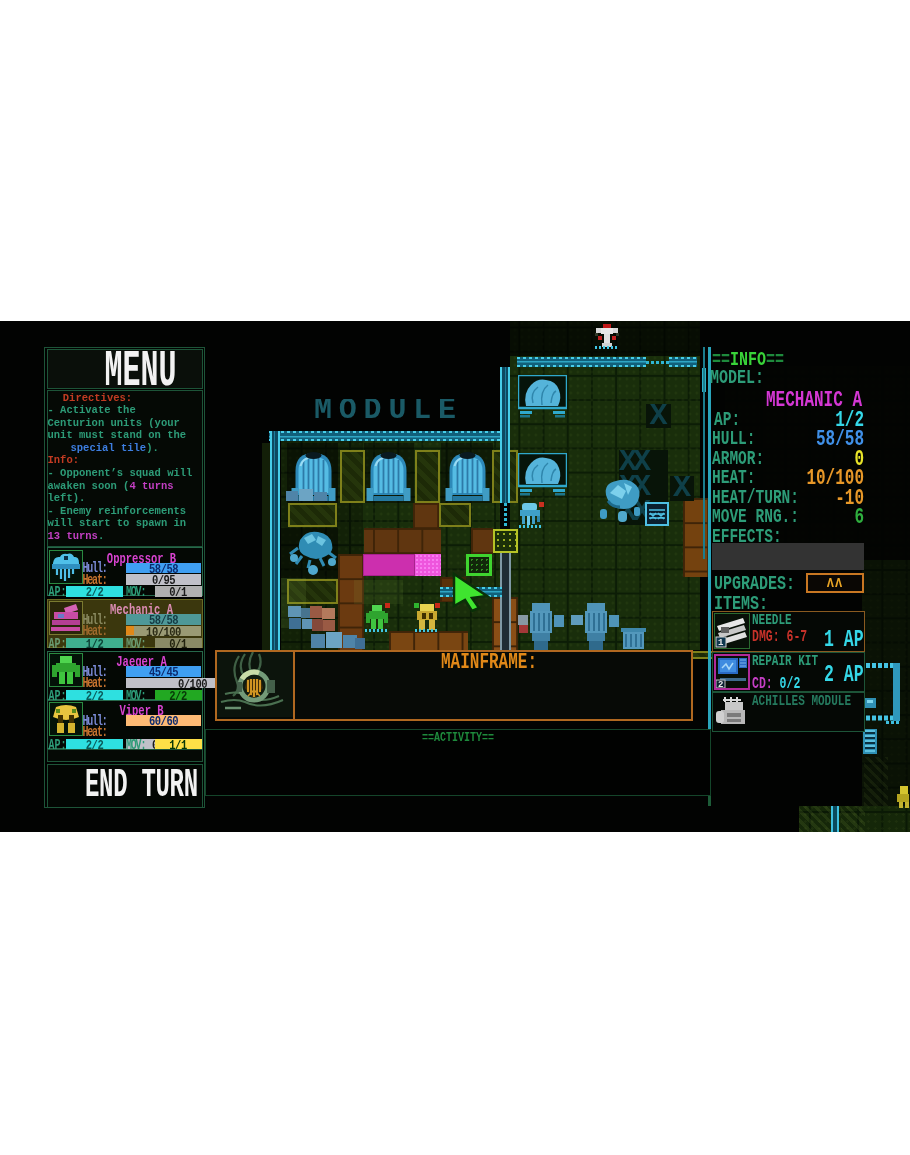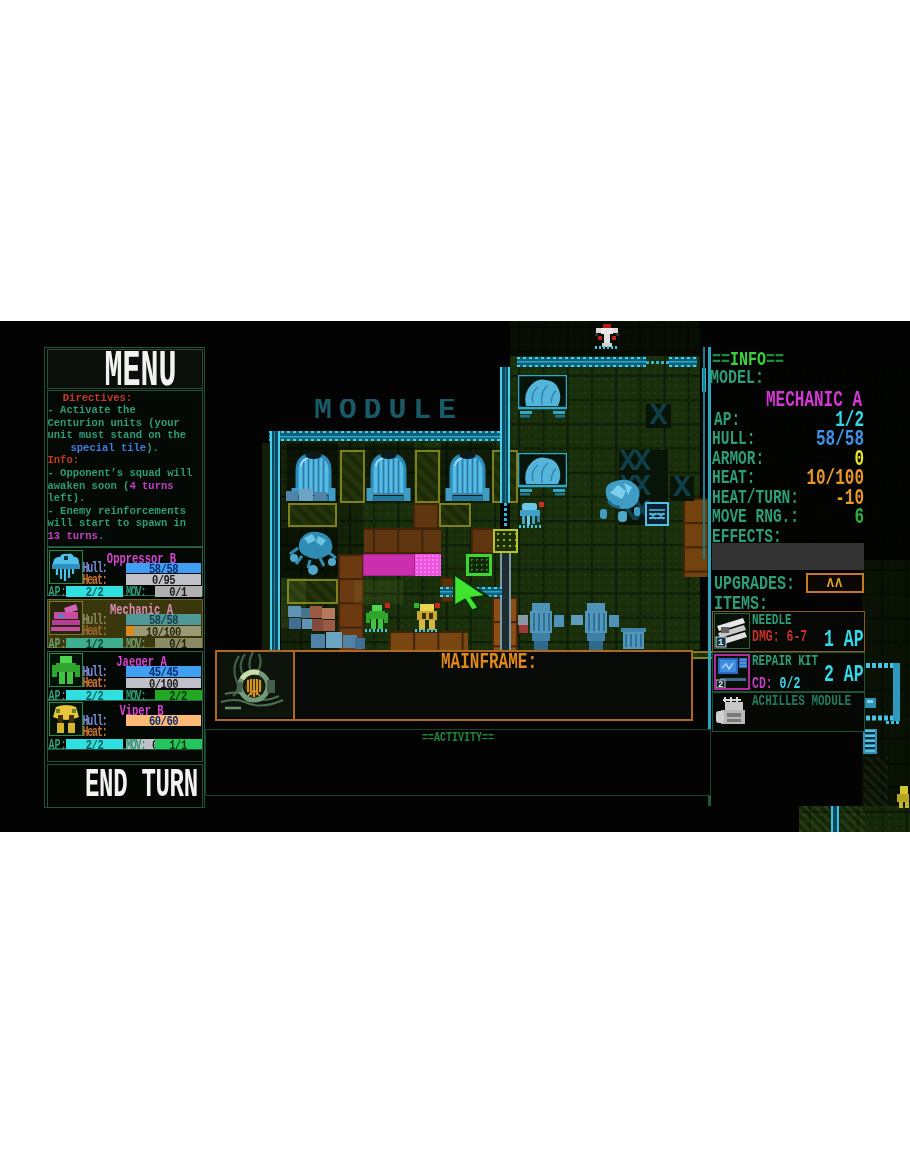--- a/index.html
+++ b/index.html
@@ -431,21 +431,21 @@
  </svg></div>
 
  <div class="uname">Jaeger A</div>
 
  <div class="lbl" style="left:35px;top:14px;color:#7c8cd8;">Hull:</div>
  <div class="bar" style="top:14.5px;background:#3f9ff2;color:#0c2a6e;">
         <i>45/45</i>
       </div>
 
  <div class="lbl" style="left:35px;top:25.5px;color:#c8742f;">Heat:</div>
- <div class="bar" style="top:26px;background:#c0c0c8;color:#1a1a1a;">
+ <div class="bar" style="top:26px;background:#c0c0c8;color:#1a1a1a;padding-left:29px;">
         <i>0/100</i>
       </div>
 
  <div class="lbl" style="left:1px;top:38px;color:#2d9c78;letter-spacing:0;">AP:</div>
  <div class="bar" style="left:18.5px;top:38px;width:57px;background:#2ee0e0;color:#0a5a5a;">
         <i>2/2</i>
       </div>
  <div class="lbl" style="left:78.5px;top:38px;color:#2d9c78;">MOV:</div>
  <div class="bar" style="left:107px;top:38px;width:47px;background:#22a822;color:#073807;">
         <i>2/2</i>
@@ -474,21 +474,21 @@
  <div class="lbl" style="left:35px;top:25.5px;color:#c8742f;">Heat:</div>
  <div class="bar" style="top:38px;background:#c0c0c8;color:#1a1a1a;">
         <i>0/85</i>
       </div>
 
  <div class="lbl" style="left:1px;top:38px;color:#2d9c78;letter-spacing:0;">AP:</div>
  <div class="bar" style="left:18.5px;top:38px;width:57px;background:#2ee0e0;color:#0a5a5a;">
         <i>2/2</i>
       </div>
  <div class="lbl" style="left:78.5px;top:38px;color:#2d9c78;">MOV:</div>
- <div class="bar" style="left:107px;top:38px;width:47px;background:#22c55e;color:#073807;">
+ <div class="bar" style="left:107px;top:38px;width:47px;background:#fde047;color:#073807;">
         <i>1/1</i>
       </div>
 </div>
 
 <div class="gbox" style="left:46.5px;top:748.5px;width:154px;height:11px;"></div>
 
 <div class="gbox" style="left:46.5px;top:764px;width:154px;height:42px;background:#030603;"></div>
 
 <div class="t" style="left:85px;top:766px;font-size:24px;color:#f2f2f2;letter-spacing:-0.3px;transform:scaleY(1.66);transform-origin:top left;">END TURN</div>
 

